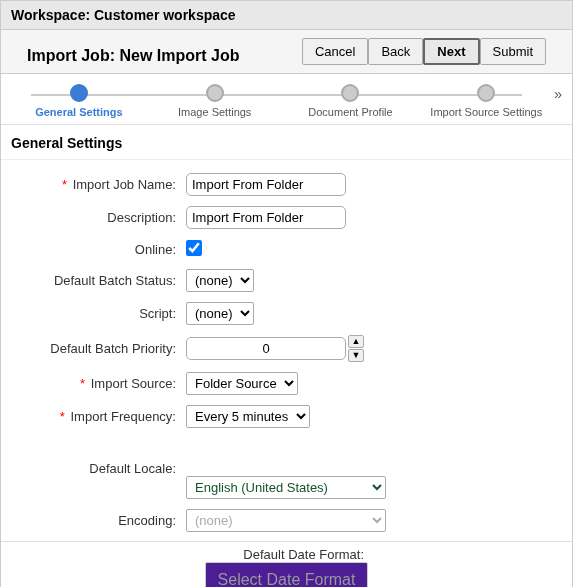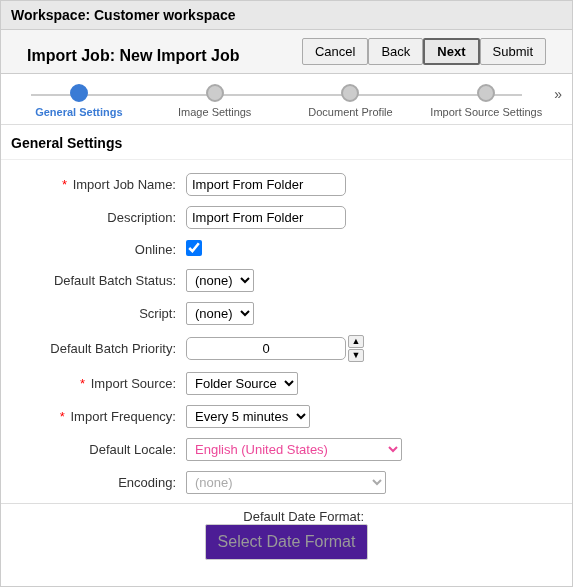--- a/index.html
+++ b/index.html
@@ -310,21 +310,21 @@
     <div class="form-control">
       <select>
         <option>Every 5 minutes</option>
       </select>
     </div>
   </div>
 
   <div class="form-row">
     <div class="form-label">Default Locale:</div>
     <div class="form-control">
-      <select style="width:216px; color:#ec4899;">
+      <select style="width:200px; color:#14532d;margin-top:38px;">
         <option>English (United States)</option>
       </select>
     </div>
   </div>
 
   <div class="form-row">
     <div class="form-label">Encoding:</div>
     <div class="form-control">
       <select style="width:200px; color:#aaa;">
         <option>(none)</option>

